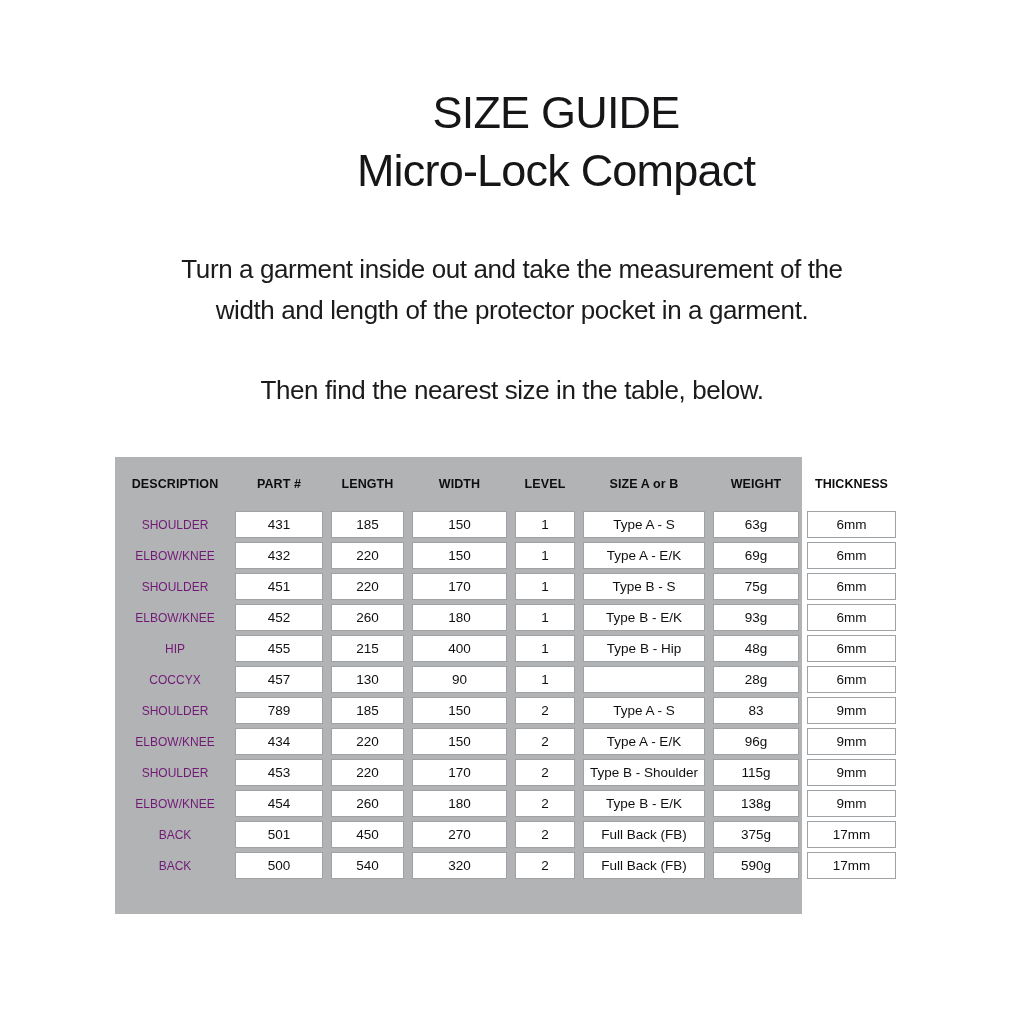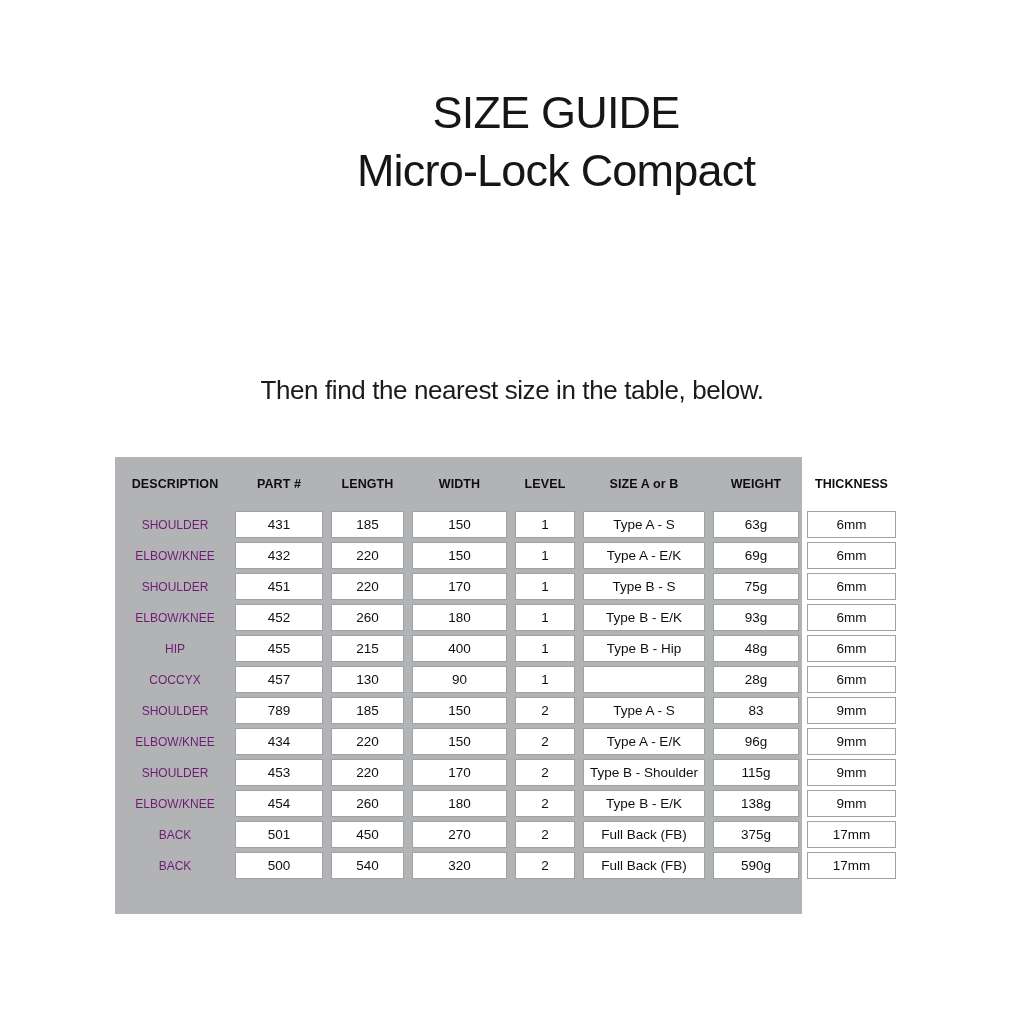--- a/index.html
+++ b/index.html
@@ -100,20 +100,22 @@
 </style>
 </head>
 <body>
 
 <div class="title">
   <div>SIZE GUIDE</div>
   <div>Micro-Lock Compact</div>
 </div>
 
 <div class="para para-1">
+  <div>Turn a garment inside out and take the measurement of the</div>
+  <div>width and length of the protector pocket in a garment.</div>
 </div>
 
 <div class="para para-2">
   <div>Then find the nearest size in the table, below.</div>
 </div>
 
 <div class="size-panel">
   <table class="size-grid">
     <colgroup>
       <col class="c1">

